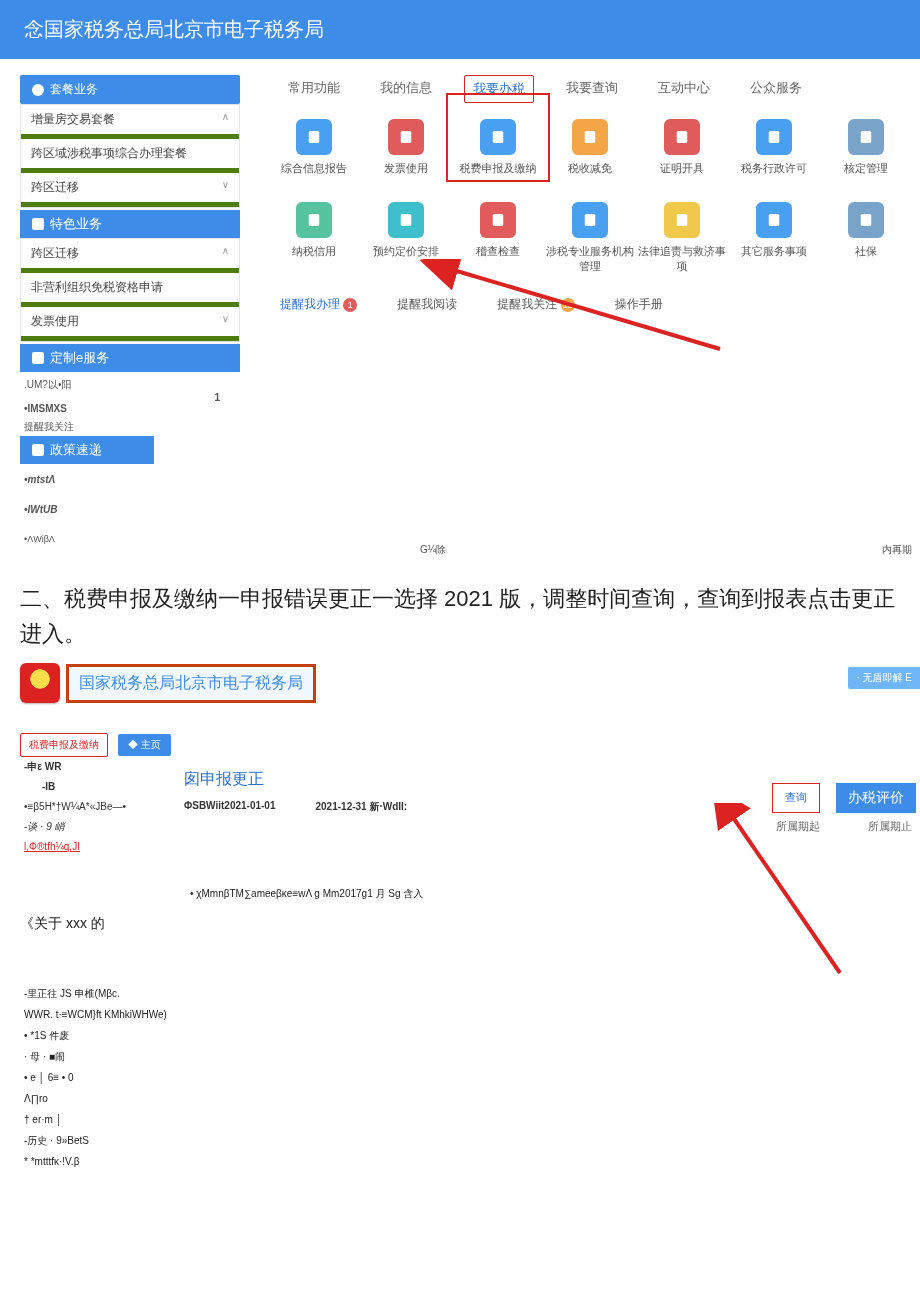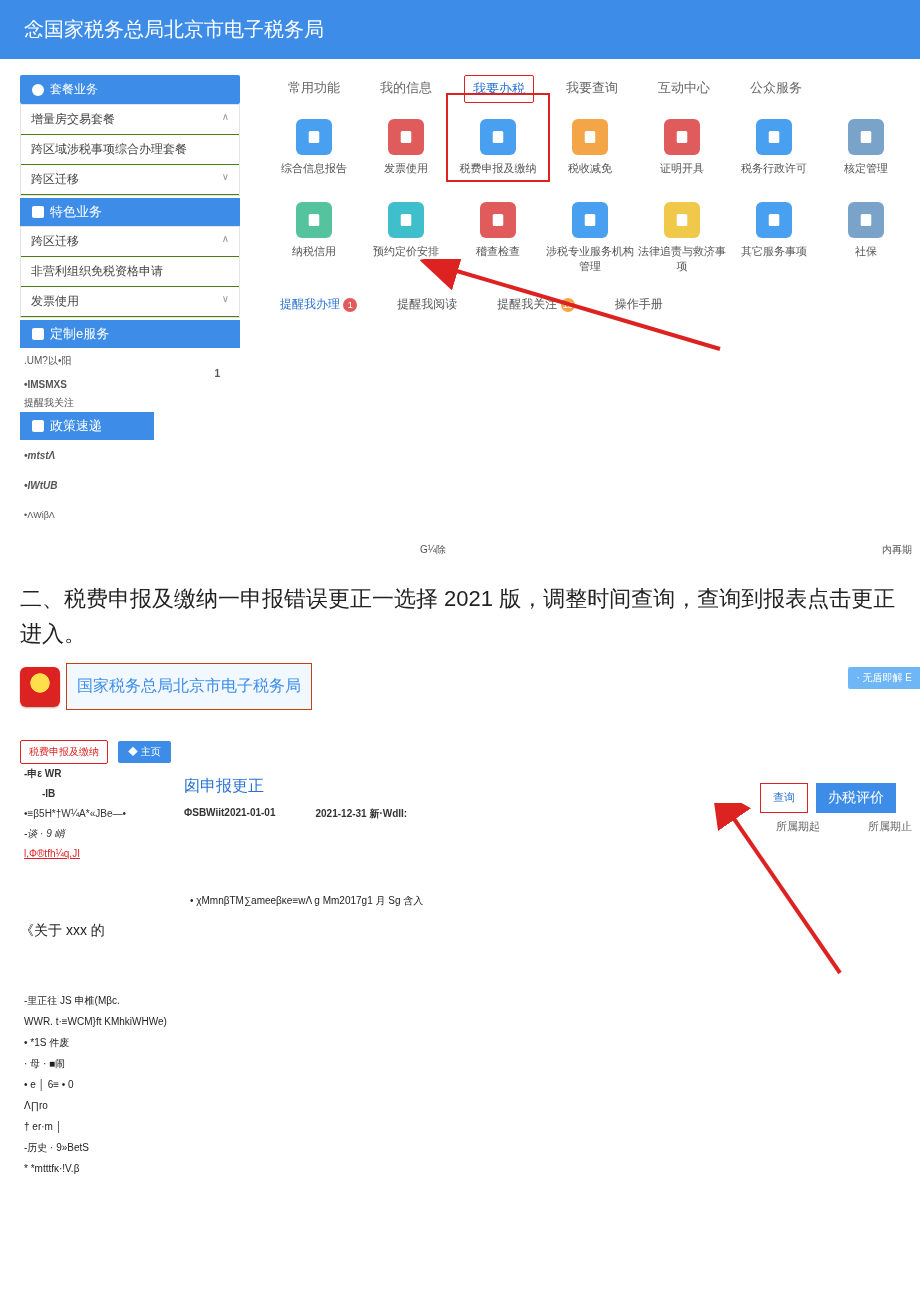--- a/index.html
+++ b/index.html
@@ -4,21 +4,21 @@
 <style>
   html,body{margin:0;padding:0;background:#fff;font-family:"Microsoft YaHei",Arial,sans-serif;font-size:12px;color:#222;}
   .page{width:920px;margin:0 auto;position:relative;}
   
   .bluebar{background:#3D8DE8;color:#fff;font-size:20px;padding:16px 24px;}
   .shot1{position:relative;background:#fff;padding-top:16px;}
   .sidebar{position:absolute;left:20px;top:16px;width:220px;}
   .side-head{background:#3D8DE8;color:#fff;padding:6px 12px;border-radius:2px;display:flex;align-items:center;}
   .side-head .dot{width:12px;height:12px;border-radius:50%;background:#fff;margin-right:6px;}
   .side-items{border:1px solid #e5e5e5;background:#fff;}
-  .side-items li{list-style:none;padding:6px 10px;border-bottom:1px solid #4d7c0f;color:#444;}
+  .side-items li{list-style:none;padding:6px 10px;border-bottom:5px solid #4d7c0f;color:#444;}
   .side-items{padding:0;margin:0;}
   .caret{float:right;color:#999;font-size:10px;}
   .side-head2{background:#3D8DE8;color:#fff;padding:5px 12px;margin-top:2px;font-size:13px;display:flex;align-items:center;}
   .sq{width:12px;height:12px;background:#fff;margin-right:6px;border-radius:2px;}
   .maingrid{margin-left:260px;}
   .tabs{display:flex;gap:24px;padding:0 0 10px 20px;color:#666;font-size:13px;}
   .tabs .tab{padding:4px 8px;}
   .tabs .tab.active{color:#2a72d2;border:1px solid #d22;border-radius:2px;}
   .icons{display:grid;grid-template-columns:repeat(7,1fr);row-gap:26px;padding:6px 8px 6px 8px;}
   .iconcard{display:flex;flex-direction:column;align-items:center;font-size:11px;color:#555;text-align:center;}
@@ -38,30 +38,30 @@
   .badge.o{background:#f4a547;}
   .alerts{display:flex;gap:40px;margin-left:280px;margin-top:8px;color:#555;font-size:12px;align-items:center;}
   .footrow{display:flex;justify-content:flex-start;margin-left:20px;font-size:10px;color:#555;margin-top:10px;gap:300px;}
   .sideextra{margin-top:6px;font-size:10px;color:#555;padding-left:4px;}
   
   .instr{font-size:22px;color:#222;margin:24px 16px 12px 20px;line-height:1.6;}
   
   .shot2{position:relative;padding:0 20px;}
   .emblem{display:flex;align-items:center;gap:6px;}
   .emblem .logo{width:40px;height:40px;border-radius:6px;background:radial-gradient(circle at 50% 40%, #ffde4c 0 30%, #d22 32% 100%);box-shadow:0 1px 2px rgba(0,0,0,.3);}
-  .emblem .title2{border:1px solid #c2410c;background:#f2f8ff;color:#3D8DE8;padding:12px 10px;font-size:16px;text-align:right;}
+  .emblem .title2{border:3px solid #c2410c;background:#f2f8ff;color:#3D8DE8;padding:6px 10px;font-size:16px;text-align:right;}
   .topright-chip{position:absolute;right:0;top:4px;background:#6fb6f7;color:#fff;font-size:10px;padding:4px 8px;border-radius:2px 0 0 2px;}
   .crumb{margin-top:30px;display:flex;align-items:center;gap:10px;}
   .crumb .btn-red{border:1px solid #d22;color:#d22;background:#fff;padding:4px 8px;font-size:10px;border-radius:2px;}
   .crumb .btn-blue{background:#3D8DE8;color:#fff;padding:4px 10px;font-size:10px;border-radius:2px;}
   .formtitle{font-size:16px;color:#2a72d2;margin:12px 0 10px 160px;}
   .leftlist{font-size:10px;color:#333;line-height:2;padding-left:4px;}
   .leftlist a{color:#d22;text-decoration:underline;}
   .midrow{display:flex;gap:40px;margin-left:160px;font-size:10px;color:#333;}
-  .rightbtns{position:absolute;right:24px;top:120px;display:flex;gap:8px;}
+  .rightbtns{position:absolute;right:4px;top:120px;display:flex;gap:16px;}
   .rightbtns .box{border:1px solid #d22;padding:6px 12px;font-size:11px;color:#2a72d2;}
   .rightbtns .box2{background:#3D8DE8;color:#fff;padding:6px 12px;font-size:14px;}
   .colheads{position:absolute;right:8px;top:156px;display:flex;gap:48px;font-size:11px;color:#666;}
   .arrow2{position:absolute;right:60px;top:140px;width:160px;height:180px;pointer-events:none;}
   .footnotes{margin-top:50px;font-size:10px;color:#222;line-height:2.1;padding-left:4px;}
   .bigquote{font-size:14px;margin:14px 0 0 20px;}
 </style>
 </head>
 <body>
 <div class="page">

